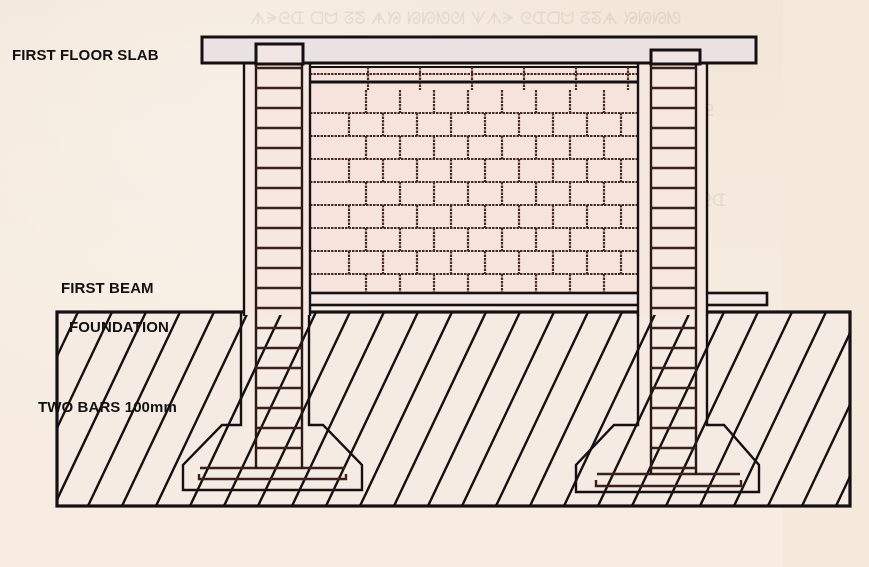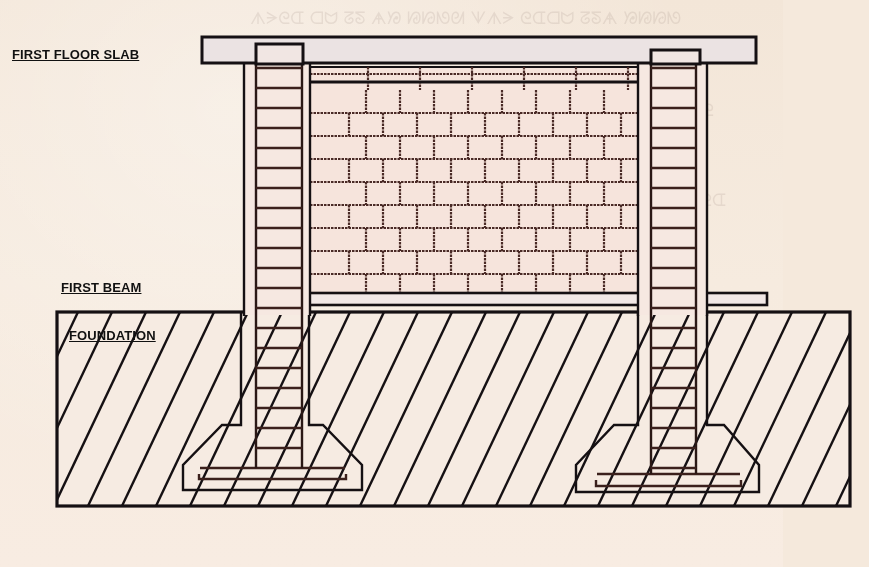--- a/index.html
+++ b/index.html
@@ -12,26 +12,25 @@
       position: relative; width: 783px; height: 567px;
       background:
         radial-gradient(ellipse at 30% 20%, rgba(255,255,255,0.35), rgba(255,255,255,0) 60%),
         linear-gradient(180deg, #f3e6d8 0%, #f6ebdf 50%, #f8ece2 100%);
     }
     svg { position: absolute; left: 0; top: 0; }
     .label {
       position: absolute;
       font-family: "Liberation Sans", sans-serif;
       font-weight: bold;
-      font-size: 13px;
+      font-size: 15px;
       color: #111;
       line-height: 18px;
       white-space: nowrap;
       letter-spacing: 0.1px;
-      text-decoration: underline;
     }
     .ghost {
       position: absolute;
       font-family: "DejaVu Serif", serif;
       font-size: 17px;
       color: rgba(120,100,90,0.13);
       white-space: nowrap;
     }
   </style>
 </head>
@@ -272,14 +271,15 @@
     <g>
       <rect x="202" y="37" width="554" height="26" fill="#ebe3e3" stroke="#151013" stroke-width="3"></rect>
 
       <rect x="256" y="44" width="47" height="20" fill="#f1e6e3" stroke="#151013" stroke-width="3"></rect>
       <rect x="651" y="50" width="49" height="14" fill="#f1e6e3" stroke="#151013" stroke-width="3"></rect>
     </g>
   </svg>
 
   <div class="label" style="left:12px;top:46px;">FIRST FLOOR SLAB</div>
   <div class="label" style="left:61px;top:279px;">FIRST BEAM</div>
-  <div class="label" style="left:69px;top:327px;">FOUNDATION</div>
+  <div class="label" style="left:69px;top:318px;">FOUNDATION</div>
+  <div class="label" style="left:38px;top:398px;">TWO BARS 100mm</div>
 </div>
 
 </body></html>

